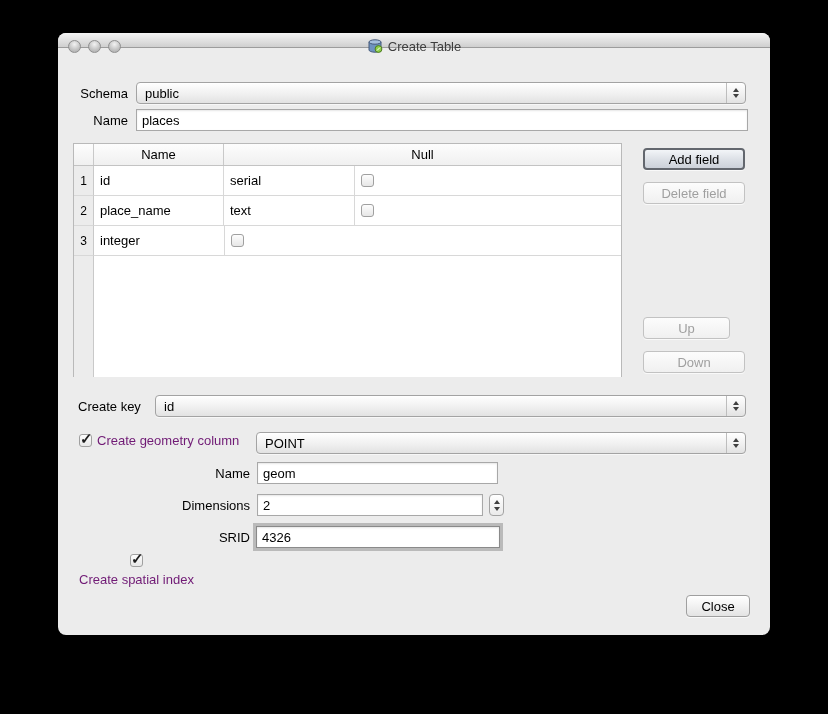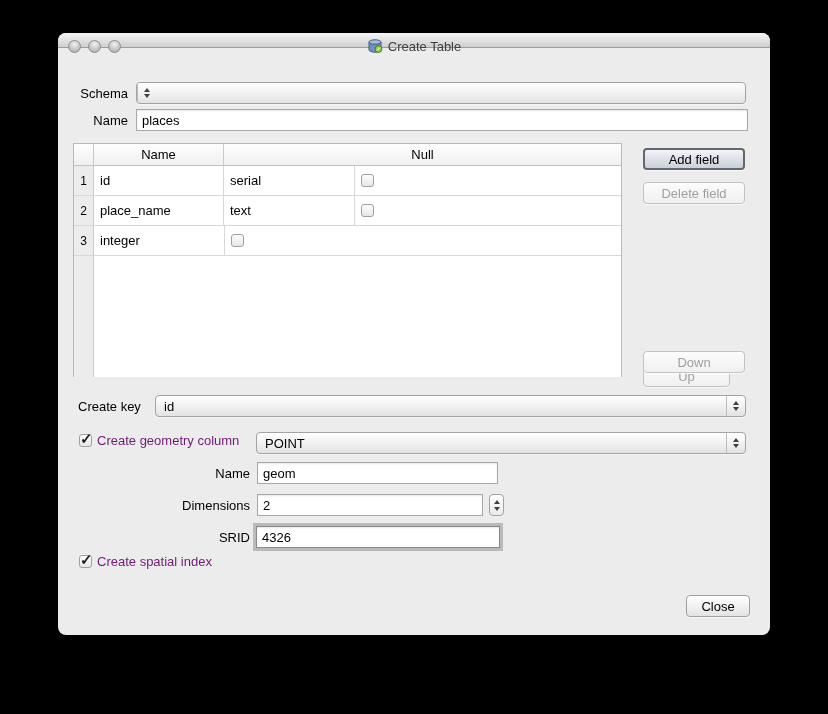--- a/index.html
+++ b/index.html
@@ -113,20 +113,21 @@
           <circle cx="11.5" cy="11" r="3.4" fill="#8fd24a" stroke="#4d7a1e" stroke-width="1"></circle>
           <path d="M10 12.5 L13 9.5" stroke="#fff" stroke-width="1"></path>
         </svg>
       </span>
       <span class="titletext">Create Table</span>
     </div>
   </div>
 
   <div class="lbl" style="left:0; top:53px; width:70px;">Schema</div>
   <div class="combo" style="left:78px; top:49px; width:610px;">
+    <span class="val">public</span>
     <span class="arrows">
         <span class="tri-up"></span>
         <span class="tri-dn"></span>
       </span>
   </div>
 
   <div class="lbl" style="left:0; top:80px; width:70px;">Name</div>
   <div class="tinput" style="left:78px; top:76px; width:612px;">
     <span>places</span>
   </div>
@@ -163,21 +164,21 @@
     </div>
 
     <div class="ffill">
       <div class="gut"></div>
         <div class="rest"></div>
     </div>
   </div>
 
   <div class="btn default" style="left:585px; top:115px; width:102px;">Add field</div>
   <div class="btn disabled" style="left:585px; top:149px; width:102px;">Delete field</div>
-  <div class="btn disabled" style="left:585px; top:284px; width:87px;margin-top:48px;">Up</div>
+  <div class="btn disabled" style="left:585px; top:284px; width:87px;">Up</div>
   <div class="btn disabled" style="left:585px; top:318px; width:102px;">Down</div>
 
   <div class="lbl" style="left:20px; top:366px; width:75px; text-align:left;">Create key</div>
   <div class="combo" style="left:97px; top:362px; width:591px;">
     <span class="val">id</span>
     <span class="arrows">
         <span class="tri-up"></span>
         <span class="tri-dn"></span>
       </span>
   </div>
@@ -206,21 +207,21 @@
   <div class="spinner" style="left:431px; top:461px;">
     <span class="tri-up"></span>
     <span class="tri-dn"></span>
   </div>
 
   <div class="lbl" style="left:60px; top:497px; width:132px;">SRID</div>
   <div class="tinput focusring" style="left:198px; top:493px; width:244px;">
     <span>4326</span>
   </div>
 
-  <div class="cbline" style="left:21px; top:521px;">
+  <div class="cbline" style="left:21px; top:521px;flex-direction:column;">
     <span class="cb checked"></span>
     <span>Create spatial index</span>
   </div>
 
   <div class="btn" style="left:20px; top:562px; width:69px;margin-top:44px;">Create</div>
   <div class="btn" style="left:628px; top:562px; width:64px;">Close</div>
 
 </div>
 
 </body></html>

